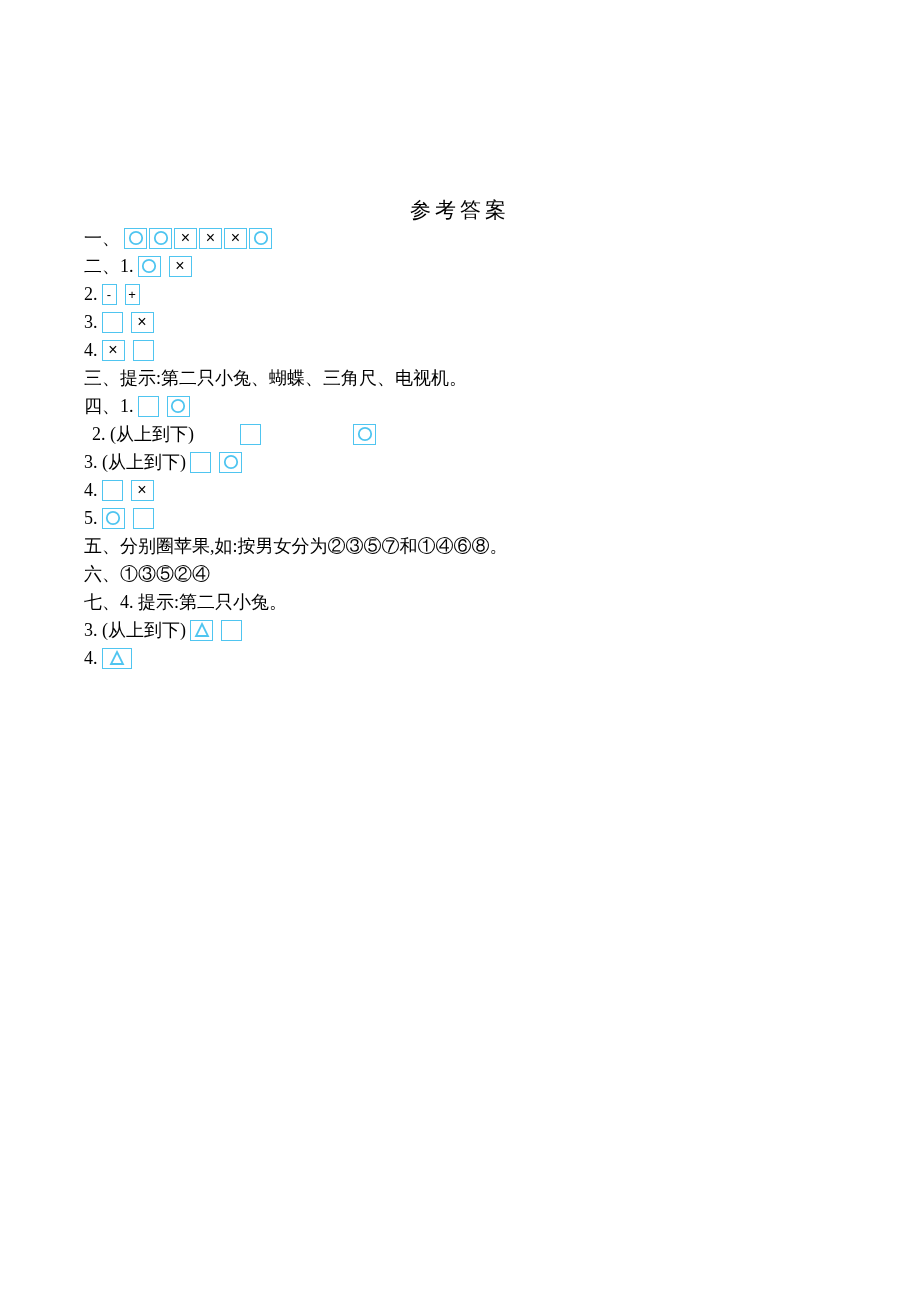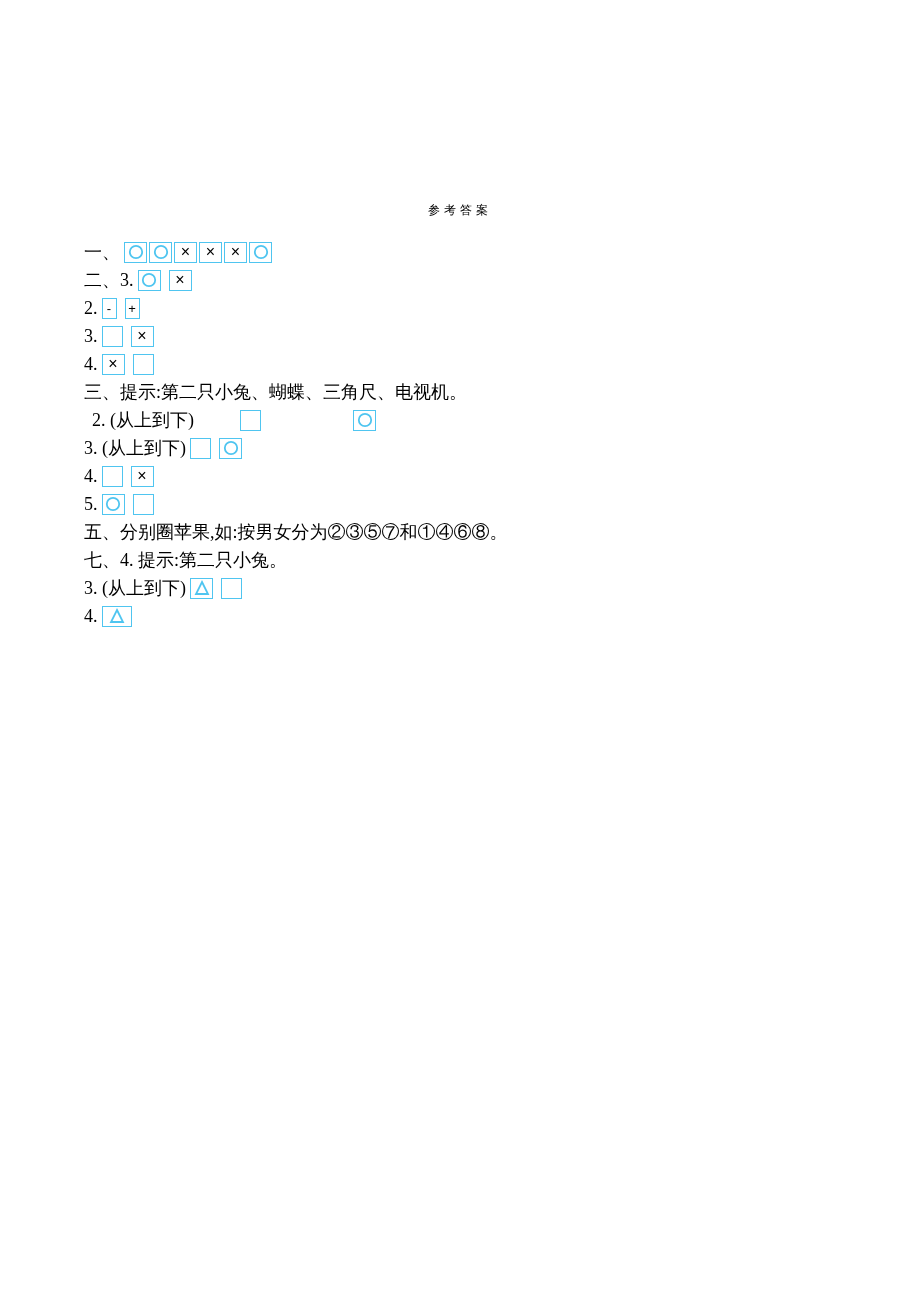--- a/index.html
+++ b/index.html
@@ -12,23 +12,22 @@
   .page {
     width: 920px;
     padding: 196px 84px 0 84px;
     box-sizing: border-box;
     font-size: 18px;
     line-height: 28px;
     color: #000;
   }
   .title {
     text-align: center;
-    font-size: 12px;
+    font-size: 21px;
     letter-spacing: 4px;
-    margin-bottom: 14px;
   }
   .row {
     display: flex;
     align-items: center;
     flex-wrap: wrap;
     min-height: 28px;
   }
   .lead {
     margin-right: 4px;
   }
@@ -96,21 +95,21 @@
         <span class="x-mark">×</span>
       </span>
     <span class="boxwrap box-circle">
       <svg width="16" height="16" viewBox="0 0 16 16">
           <circle cx="8" cy="8" r="6.2" fill="none" stroke="#4fc5f0" stroke-width="1.8"></circle>
         </svg>
     </span>
   </div>
 
   <div class="row">
-    <span class="lead">二、3.</span>
+    <span class="lead">二、1.</span>
     <span class="boxwrap box-circle">
       <svg width="16" height="16" viewBox="0 0 16 16">
           <circle cx="8" cy="8" r="6.2" fill="none" stroke="#4fc5f0" stroke-width="1.8"></circle>
         </svg>
     </span>
     <span style="width:6px"></span>
     <span class="boxwrap box-x">
         <span class="x-mark">×</span>
       </span>
   </div>
@@ -141,20 +140,30 @@
         <span class="x-mark">×</span>
       </span>
     <span style="width:6px"></span>
     <span class="boxwrap box-empty"></span>
   </div>
 
   <div class="row">
     <span class="txt">三、提示:第二只小兔、蝴蝶、三角尺、电视机。</span>
   </div>
 
+  <div class="row">
+    <span class="lead">四、1.</span>
+    <span class="boxwrap box-empty"></span>
+    <span style="width:6px"></span>
+    <span class="boxwrap box-circle">
+      <svg width="16" height="16" viewBox="0 0 16 16">
+          <circle cx="8" cy="8" r="6.2" fill="none" stroke="#4fc5f0" stroke-width="1.8"></circle>
+        </svg>
+    </span>
+  </div>
 
   <div class="row sub">
     <span class="lead">2. (从上到下)</span>
     <span class="boxwrap box-empty"></span>
     <span style="width:6px"></span>
     <span class="boxwrap box-circle">
       <svg width="16" height="16" viewBox="0 0 16 16">
           <circle cx="8" cy="8" r="6.2" fill="none" stroke="#4fc5f0" stroke-width="1.8"></circle>
         </svg>
     </span>
@@ -188,20 +197,23 @@
         </svg>
     </span>
     <span style="width:6px"></span>
     <span class="boxwrap box-empty"></span>
   </div>
 
   <div class="row">
     <span class="txt">五、分别圈苹果,如:按男女分为②③⑤⑦和①④⑥⑧。</span>
   </div>
 
+  <div class="row">
+    <span class="txt">六、①③⑤②④</span>
+  </div>
 
   <div class="row">
     <span class="txt">七、4. 提示:第二只小兔。</span>
   </div>
 
 
   <div class="row">
     <span class="lead">3. (从上到下)</span>
     <span class="boxwrap box-tri">
       <svg width="16" height="16" viewBox="0 0 16 16">

